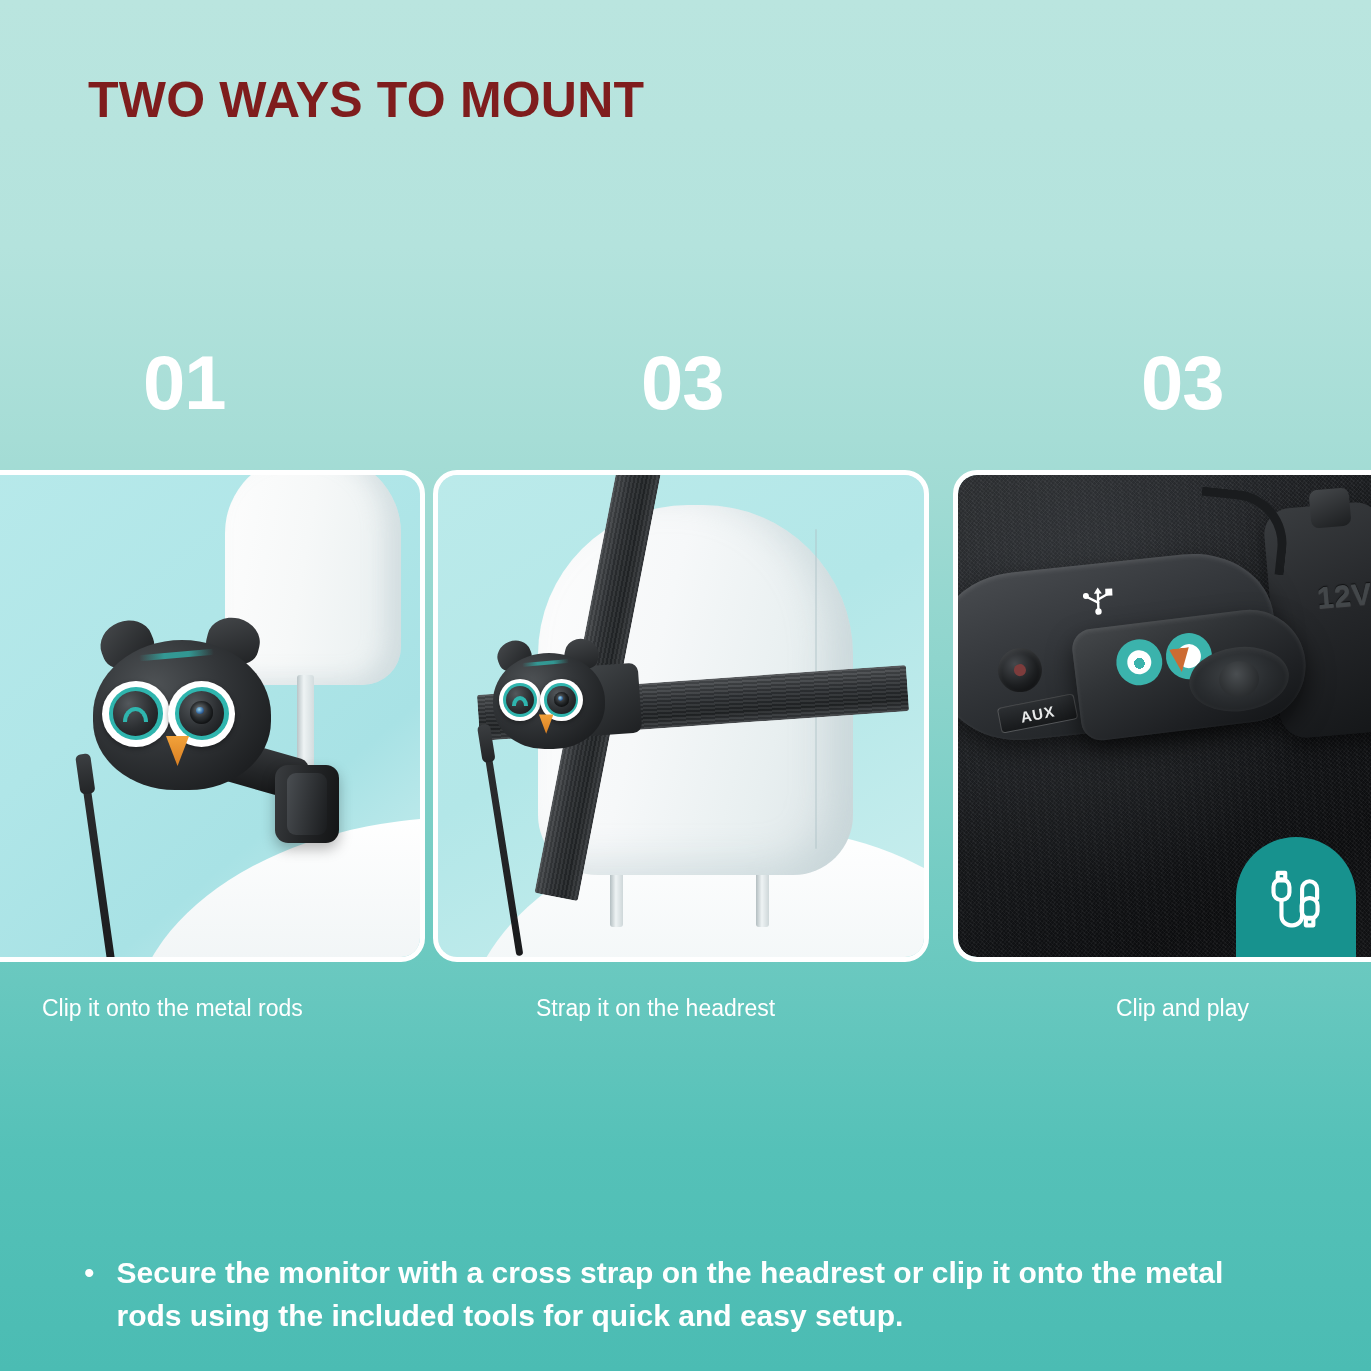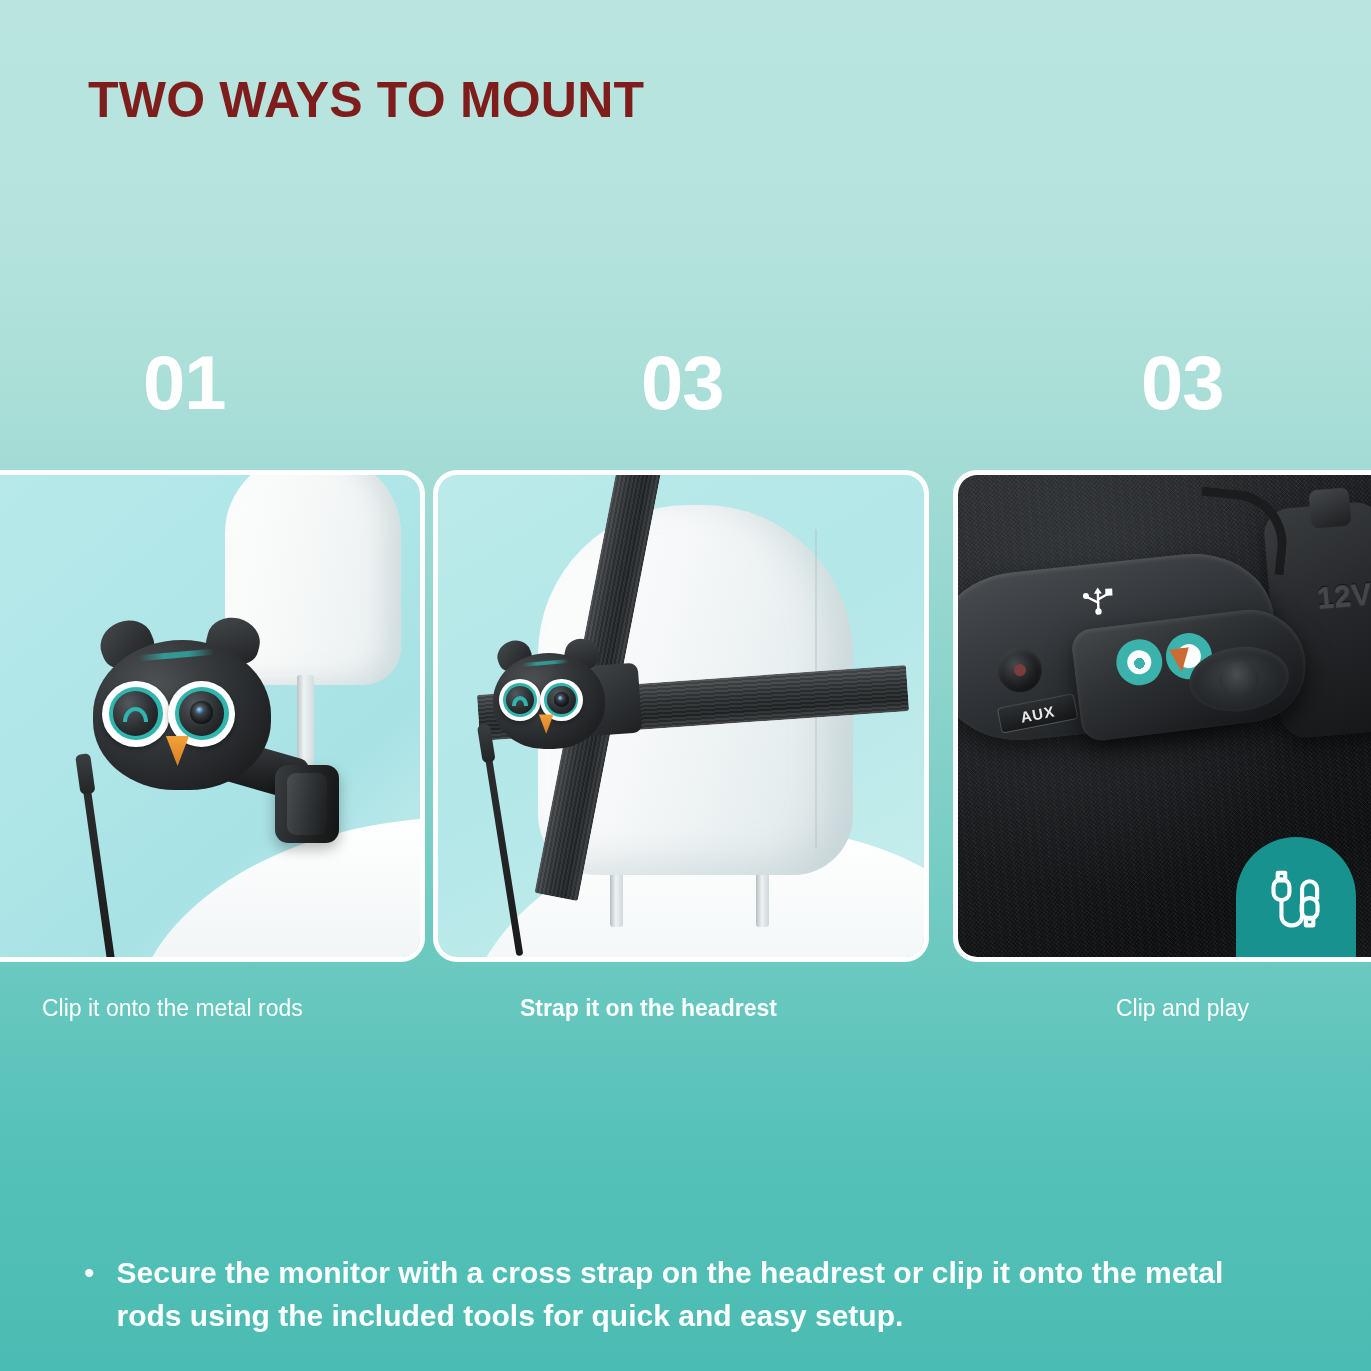--- a/index.html
+++ b/index.html
@@ -320,21 +320,21 @@
     display:flex; align-items:center; justify-content:center;
   }
 
   
   .captions { position:absolute; left:0; top:995px; width:1371px; height:40px; }
   .caption {
     position:absolute; font-size:23px; color:#ffffff; font-weight:400;
     white-space:nowrap;
   }
   .caption.c1 { left:22px;margin-left:20px; }
-  .caption.c2 { left:520px;font-weight:bold; }
+  .caption.c2 { left:536px; }
   .caption.c3 { left:1116px; }
 
   
   .bullet-wrap {
     position:absolute; left:84px; top:1252px; width:1210px;
     display:flex; gap:22px; align-items:flex-start;
   }
   .bullet-dot {
     font-size:30px; line-height:1.42; color:#ffffff; flex:0 0 auto;
   }

